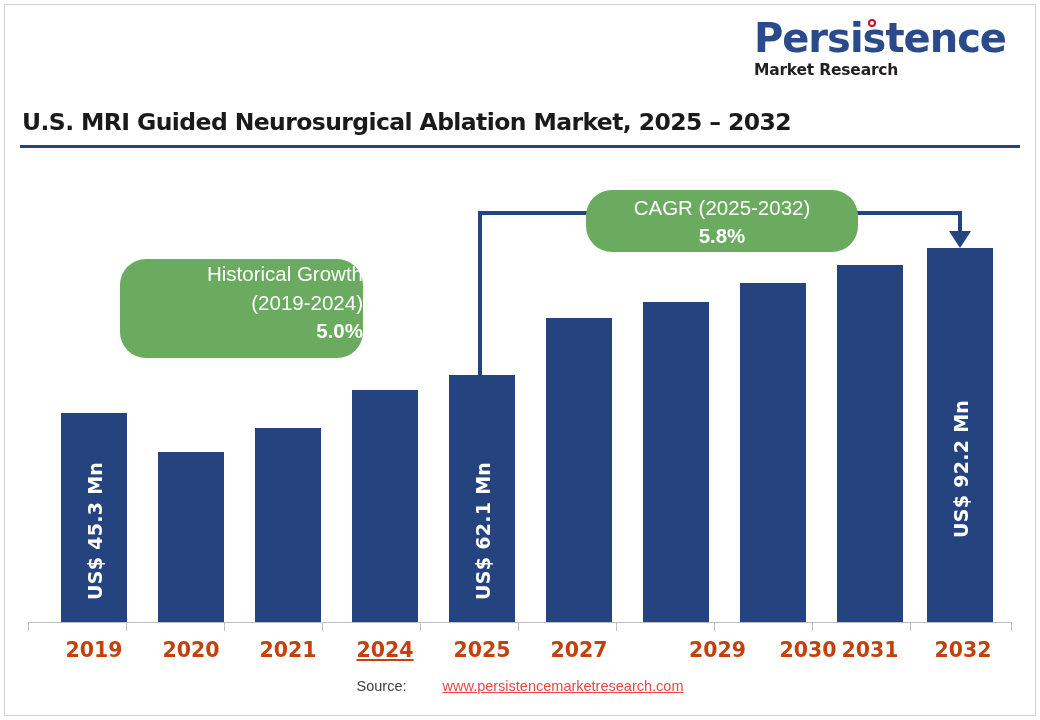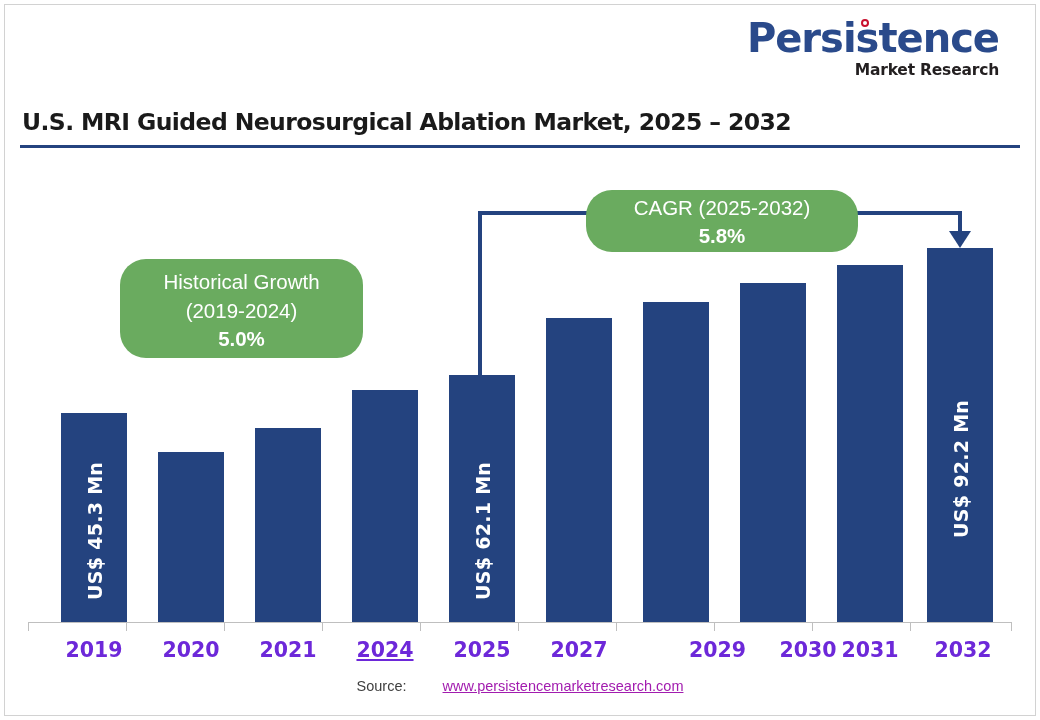--- a/index.html
+++ b/index.html
@@ -23,23 +23,22 @@
     top: 4px;
     width: 1032px;
     height: 712px;
     border: 1px solid #d2d2d2;
     box-sizing: border-box;
   }
 
   
   #logo {
     position: absolute;
-    right: 41px;
+    right: 34px;
     top: 18px;
-    text-align: right;
     line-height: 1;
   }
   #logo-word {
     position: relative;
     display: inline-block;
     font-family: "DejaVu Sans", sans-serif;
     font-size: 40px;
     font-weight: bold;
     letter-spacing: -1.0px;
     color: #2a4a8b;
@@ -127,21 +126,21 @@
     background: #bfbfbf;
   }
   .xlabel {
     position: absolute;
     top: 638px;
     width: 100px;
     text-align: center;
     font-family: "DejaVu Sans", sans-serif;
     font-size: 20.5px;
     font-weight: bold;
-    color: #6d28d9;
+    color: #c2410c;
   }
 
   
   .callout {
     position: absolute;
     background: #6aab5f;
     border-radius: 26px;
     color: #ffffff;
     text-align: center;
     box-sizing: border-box;
@@ -155,21 +154,22 @@
   .callout .c-val {
     font-size: 20.5px;
     line-height: 28px;
     font-weight: bold;
   }
   #callout-hist {
     left: 120px;
     top: 259px;
     width: 243px;
     height: 99px;
-    padding-top: 8px;
+    padding-top: 0;
+    text-align: right;
   }
   #callout-cagr {
     left: 586px;
     top: 190px;
     width: 272px;
     height: 62px;
     padding-top: 3px;
   }
 
   
@@ -196,21 +196,21 @@
     position: absolute;
     left: 0;
     top: 678px;
     width: 1040px;
     text-align: center;
     font-family: "Liberation Sans", sans-serif;
     font-size: 14.5px;
     color: #3f3f3f;
   }
   #source-link {
-    color: #a21caf;
+    color: #ef4444;
     text-decoration: underline;
     margin-left: 32px;
   }
 </style>
 </head>
 <body>
 
 <div id="page">
   <div id="frame"></div>
 

